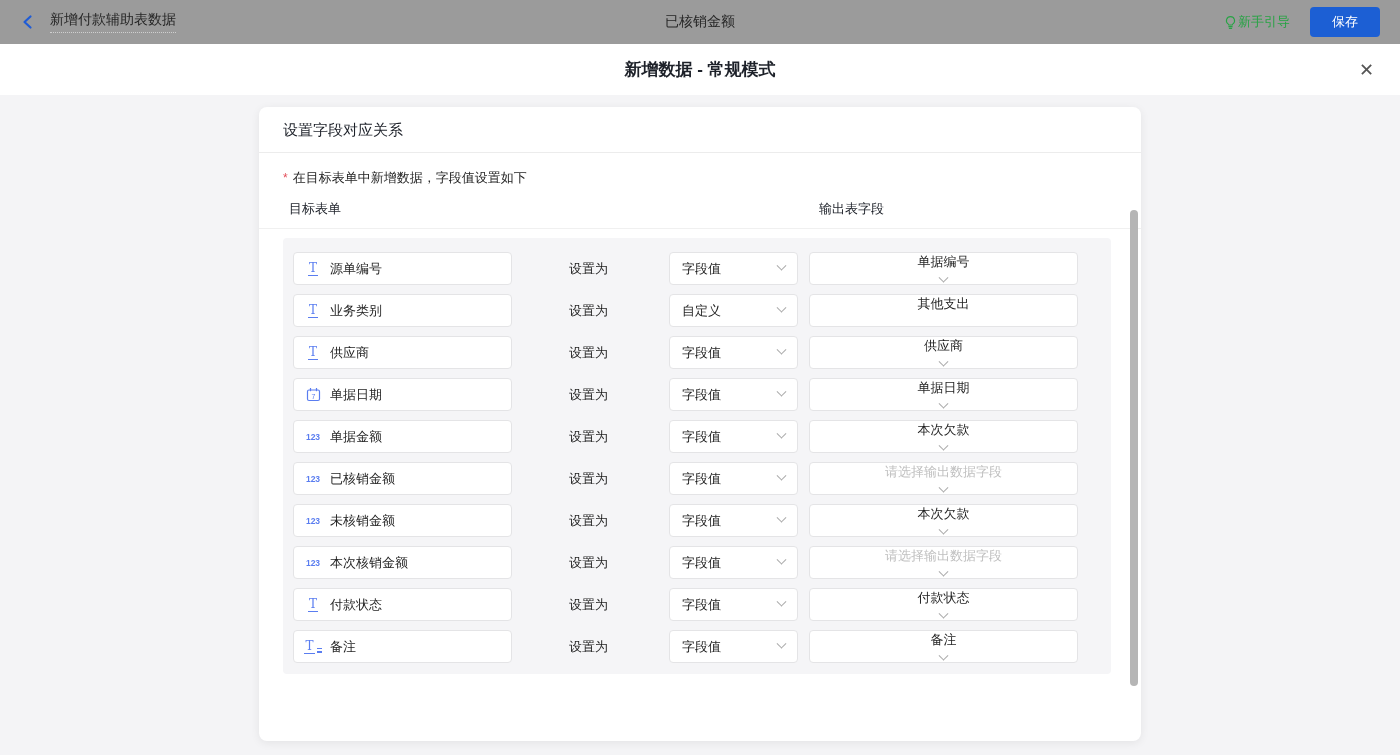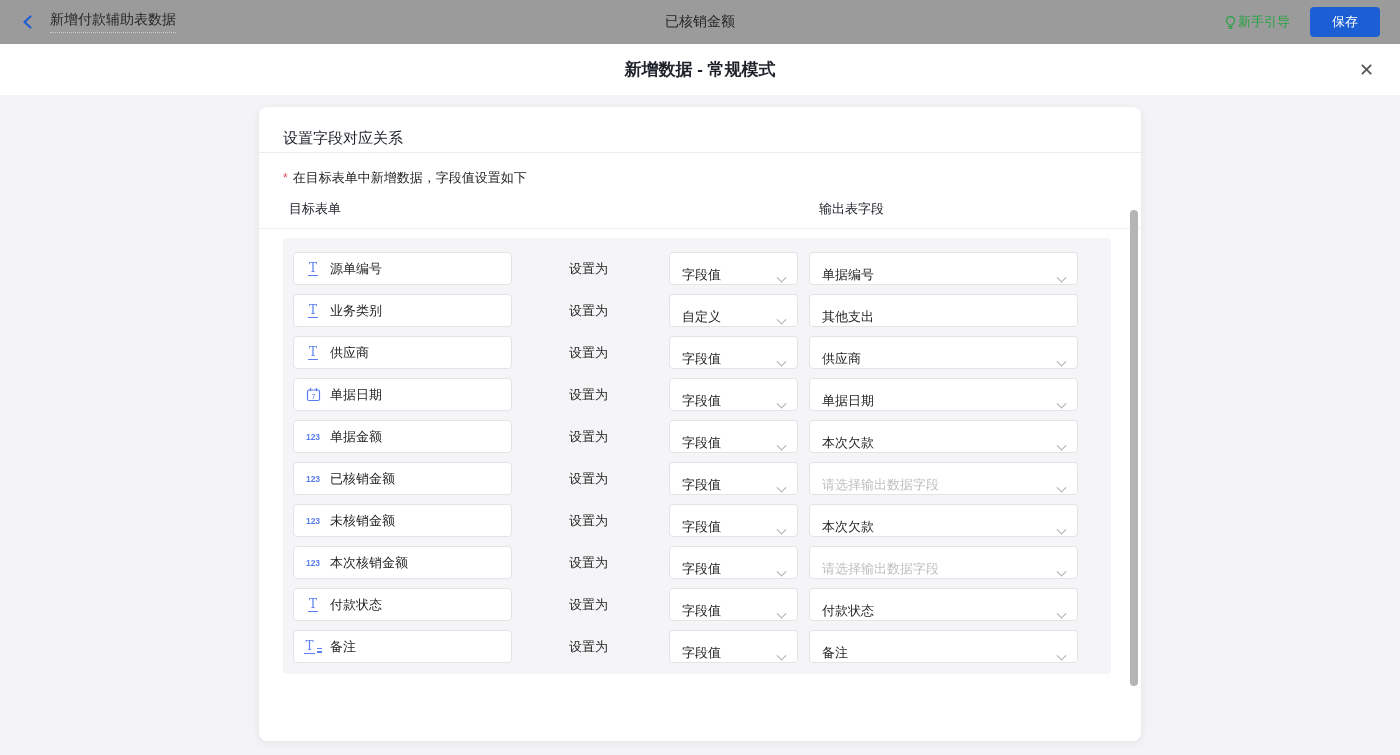--- a/index.html
+++ b/index.html
@@ -23,21 +23,21 @@
   .modal-header { height:51px; background:#fff; display:flex; align-items:center;
     justify-content:center; position:relative; }
   .modal-title { font-size:17px; font-weight:600; color:#1d2129;text-align:right; }
   .close-x { position:absolute; right:26px; top:50%; transform:translateY(-50%);
     font-size:18px; color:#555; cursor:pointer; line-height:1; }
 
   
   .content { height:660px; padding-top:12px; }
   .card { width:882px; height:634px; margin:0 auto; background:#fff; border-radius:8px;
     box-shadow:0 2px 10px rgba(0,0,0,.07); position:relative; }
-  .card-header { height:46px; line-height:46px; padding:8px 24px; font-size:15px;
+  .card-header { height:46px; line-height:46px; padding:0 24px; font-size:15px;
     color:#1d2129; border-bottom:1px solid #ececec; }
   .desc { padding:16px 24px 0; font-size:13px; color:#262626; }
   .star { color:#e34d59; margin-right:5px; font-size:12px; }
   .cols { position:relative; height:18px; margin-top:13px; font-size:13px; color:#1d2129; }
   .col-target { position:absolute; left:30px; }
   .col-output { position:absolute; left:560px; }
   .scroll-divider { border-top:1px solid #f0f0f0; margin-top:10px; }
 
   .rows-panel { margin:9px 30px 0 24px; width:828px; height:436px; background:#f5f5f7;
     border-radius:4px; padding:14px 10px 11px; display:flex; flex-direction:column; gap:9px; }
@@ -48,24 +48,24 @@
     color:#5a7df0; flex-shrink:0; }
   .icon-text { font-family:"DejaVu Serif","Liberation Serif",serif; font-size:12px;
     line-height:1; border-bottom:1.2px solid #5a7df0; padding:0 1px 1px; }
   .icon-num { font-size:8.5px; font-weight:700; letter-spacing:0; }
   .icon-ta { display:flex; align-items:flex-end; gap:2px; }
   .ta-lines { display:flex; flex-direction:column; gap:2px; padding-bottom:1px; }
   .ta-lines i { display:block; width:5px; height:1.5px; background:#5a7df0; }
   .flabel { font-size:13px; color:#1f1f1f; white-space:nowrap; }
   .setas { margin-left:57px; width:42px; font-size:13px; color:#1f1f1f; flex-shrink:0; }
   .select { height:33px; background:#fff; border:1px solid #e4e4e6; border-radius:4px;
-    display:flex; align-items:flex-end; justify-content:space-between; padding:0 12px;
+    display:flex; align-items:center; justify-content:space-between; padding:0 12px;
     font-size:13px; color:#1f1f1f; cursor:pointer; }
   .mode-select { margin-left:58px; width:129px; }
-  .out-select { margin-left:11px; width:269px; }
+  .out-select { margin-left:11px; width:269px;flex-direction:column; }
   .chev { width:7px; height:7px; border-right:1.5px solid #a9a9a9;
     border-bottom:1.5px solid #a9a9a9; transform:rotate(45deg) translate(-2px,-2px); flex-shrink:0; }
   .placeholder .value { color:#bfbfbf; }
 
   .scrollbar-thumb { position:absolute; right:3px; top:103px; width:8px; height:476px;
     background:#b5b5b5; border-radius:4px; cursor:pointer; }
 
   .card-footer { position:absolute; left:0; right:0; bottom:0; height:61px;
     border-top:1px solid #ececec; display:flex; align-items:center; justify-content:center; gap:12px; }
   .btn { height:33px; border-radius:4px; font-size:13px; cursor:pointer; font-family:inherit; }

